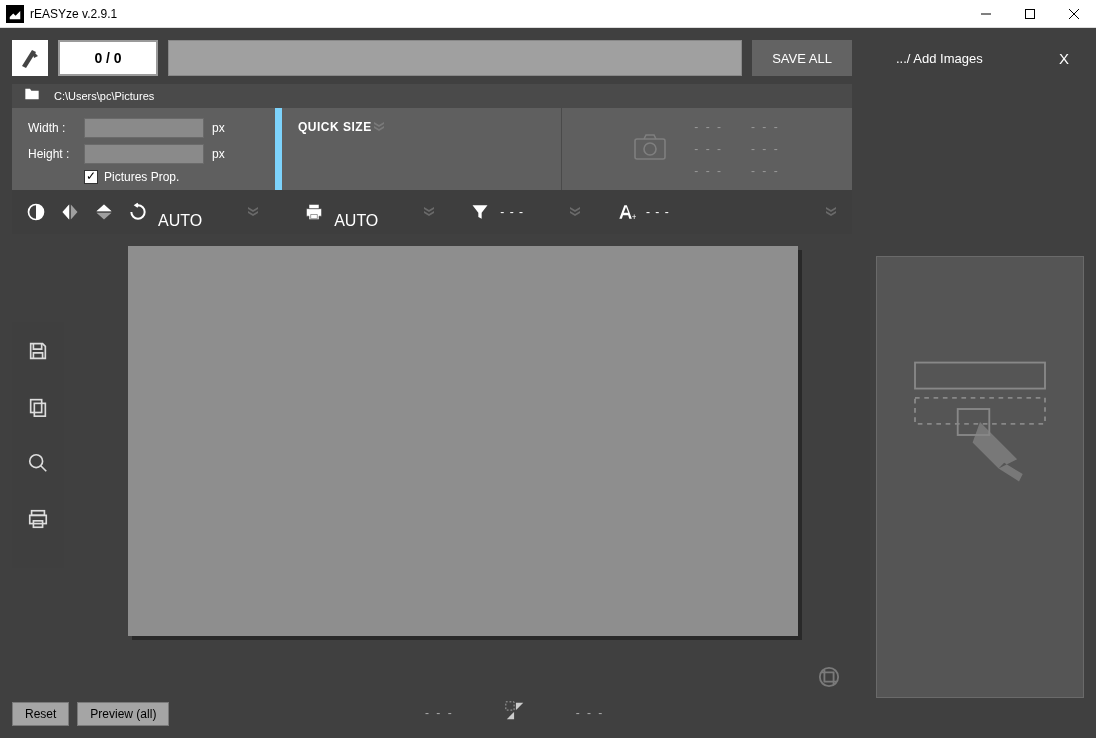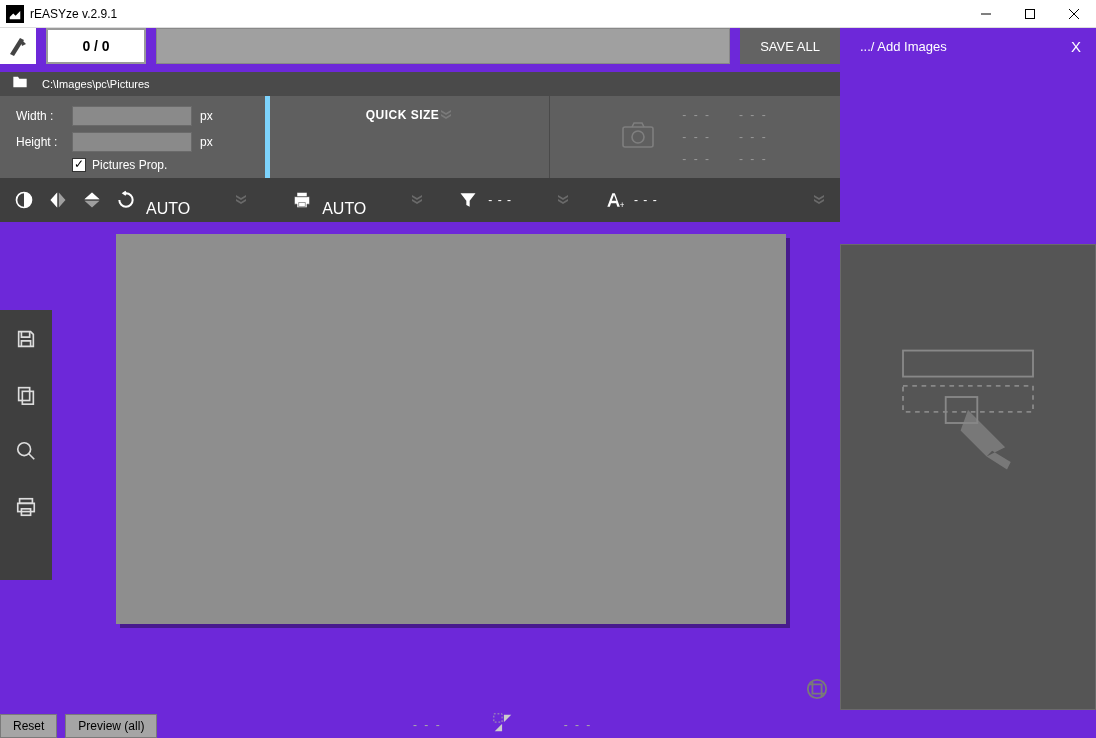--- a/index.html
+++ b/index.html
@@ -8,50 +8,50 @@
 
 .titlebar { height: 28px; background: #fff; border-bottom: 1px solid #ddd; display: flex; align-items: center; padding-left: 6px; }
 .titlebar-icon { width: 18px; height: 18px; background: #000; display: flex; align-items: center; justify-content: center; margin-right: 6px; }
 .titlebar-icon svg { width: 14px; height: 14px; }
 .titlebar-text { font-size: 12px; color: #000; }
 .titlebar-btns { margin-left: auto; display: flex; }
 .titlebar-btn { width: 44px; height: 27px; display: flex; align-items: center; justify-content: center; cursor: pointer; }
 .titlebar-btn svg { width: 10px; height: 10px; }
 
 
-.app { position: absolute; top: 28px; left: 0; right: 0; bottom: 0; background: #6d28d9; padding: 0; display: flex; gap: 0; }
+.app { position: absolute; top: 28px; left: 0; right: 0; bottom: 0; background: #404040; padding: 12px; display: flex; gap: 24px; }
 .main-col { width: 840px; display: flex; flex-direction: column; }
 .side-col { flex: 1; display: flex; flex-direction: column; gap: 10px; }
 
 
 .toprow { display: flex; gap: 10px; height: 36px; align-items: stretch; }
 .logo-btn { width: 36px; height: 36px; background: #fff; display: flex; align-items: center; justify-content: center; }
 .counter-box { width: 100px; background: #fff; border: 2px solid #9a9a9a; display: flex; align-items: center; justify-content: center; font-size: 14px; font-weight: bold; color: #000; }
 .filename-box { flex: 1; background: #a0a0a0; border: 1px solid #888; }
 .saveall-btn { width: 100px; background: #636363; color: #fff; font-size: 13px; display: flex; align-items: center; justify-content: center; cursor: pointer; }
 
 
 .pathbar { height: 24px; background: #4a4a4a; margin-top: 8px; display: flex; align-items: center; padding: 0 12px; gap: 14px; }
 .folder-icon svg { width: 16px; height: 14px; }
 .path-text { font-size: 11px; color: #fff; }
 
 
 .settings { background: #5f5f5f; display: flex; }
-.dim-panel { width: 270px; padding: 10px 16px 6px 16px; border-right: 5px solid #7dd3fc; }
+.dim-panel { width: 270px; padding: 10px 16px 6px 16px; border-right: 7px solid #7dd3fc; }
 .dim-row { display: flex; align-items: center; gap: 8px; margin-bottom: 6px; }
 .dim-label { width: 48px; font-size: 12px; color: #fff; }
 .dim-input { width: 120px; height: 20px; background: #8a8a8a; border: 1px solid #6a6a6a; }
 .dim-unit { font-size: 12px; color: #fff; }
 .constrain-row { display: flex; align-items: center; gap: 6px; margin-left: 56px; }
 .checkbox { width: 14px; height: 14px; background: #fff; border: 1px solid #333; position: relative; }
 .checkbox.checked::after { content: "✓"; position: absolute; top: -2px; left: 1px; font-size: 12px; color: #000; }
 .constrain-label { font-size: 12px; color: #fff; }
 
 .quicksize-panel { width: 280px; padding: 10px 16px; display: flex; flex-direction: column; align-items: center; gap: 16px; border-right: 1px solid #4a4a4a; }
-.qs-header { display: flex; align-items: center; justify-content: center; width: 100%; }
+.qs-header { display: flex; align-items: center; justify-content: flex-start; width: 100%; }
 .qs-title { font-size: 12px; color: #fff; font-weight: bold; letter-spacing: 0.5px; }
 .qs-slider-row { display: flex; align-items: center; gap: 14px; width: 100%; }
 .slider { flex: 1; height: 20px; position: relative; }
 .slider-track { position: absolute; top: 9px; left: 0; right: 0; height: 3px; background: #fff; }
 .slider-thumb { position: absolute; top: 2px; left: 24%; width: 10px; height: 16px; background: #fff; }
 .qs-val { font-size: 13px; color: #1a9fff; font-weight: bold; }
 
 .info-panel { flex: 1; padding: 10px 16px; display: flex; align-items: center; gap: 28px; justify-content: center; }
 .info-col { display: flex; flex-direction: column; gap: 8px; align-items: center; }
 .info-dash { font-size: 12px; color: #999; letter-spacing: 2px; }
@@ -134,21 +134,21 @@
       <div class="filename-box"></div>
       <div class="saveall-btn">SAVE ALL</div>
     </div>
 
     <div class="pathbar">
       <span class="folder-icon">
         <svg viewBox="0 0 24 20" fill="#fff">
             <path d="M2 2h7l2 3h11v13H2z"></path>
           </svg>
       </span>
-      <span class="path-text">C:\Images\pc\Pictures</span>
+      <span class="path-text">C:\Users\pc\Pictures</span>
     </div>
 
     <div class="settings">
       <div class="dim-panel">
         <div class="dim-row">
           <span class="dim-label">Width :</span>
           <input class="dim-input" value="" style="">
           <span class="dim-unit">px</span>
         </div>
         <div class="dim-row">

